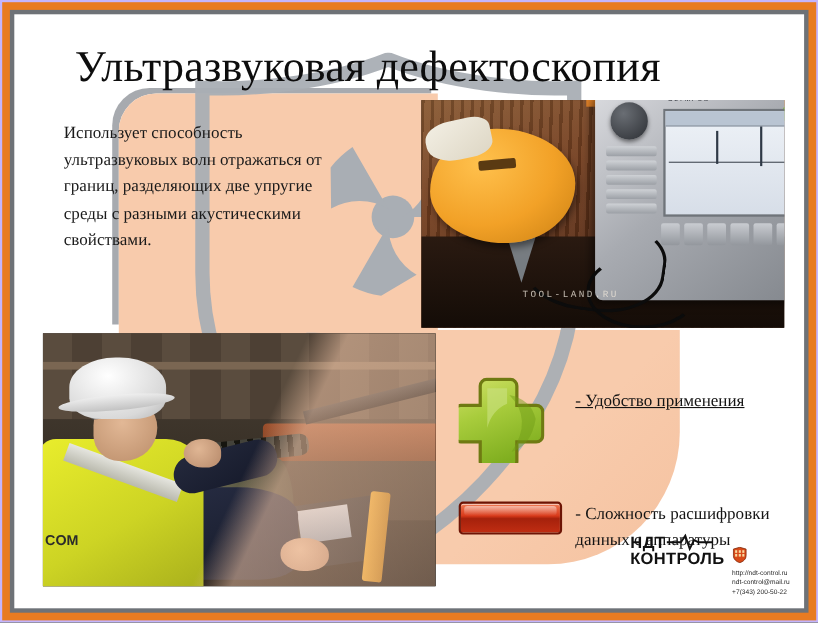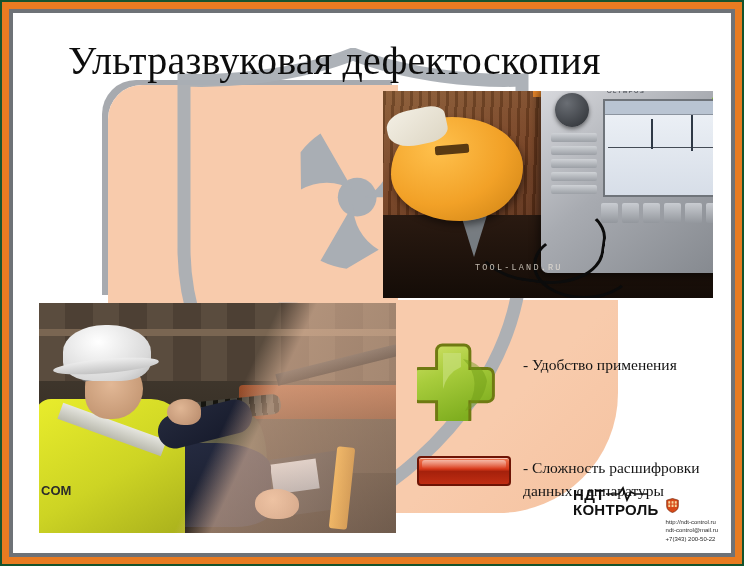--- a/index.html
+++ b/index.html
@@ -2,21 +2,21 @@
 <html lang="ru"><head>
 <meta charset="utf-8">
 <title>Ультразвуковая дефектоскопия</title>
 <style>
   html,body{margin:0;padding:0;background:#6f6f6f;}
   body{width:744px;height:566px;overflow:hidden;
        font-family:"Liberation Serif",serif;}
 
   
   #slide{position:relative;width:744px;height:566px;box-sizing:border-box;
-         background:#14532d;padding:2px;}
+         background:#c4b5fd;padding:2px;}
   #orange{position:absolute;left:2px;top:2px;right:2px;bottom:2px;
           background:#e87b21;}
   #gray{position:absolute;left:9px;top:9px;right:9px;bottom:9px;
         background:#6e7277;}
   #canvas{position:absolute;left:13px;top:13px;right:13px;bottom:13px;
           background:#ffffff;overflow:hidden;}
 
   
   #watermark{position:absolute;left:155px;top:35px;width:370px;height:465px;
              pointer-events:none;z-index:3;}
@@ -181,21 +181,21 @@
               border-radius:4px;border:2px solid #6d1405;
               background:linear-gradient(180deg,#f07a54 0%,#d8391a 42%,#a5210c 52%,#c02d12 100%);
               box-shadow:inset 0 1px 0 rgba(255,255,255,.55);}
   #icon-minus:after{content:"";position:absolute;left:3px;top:2px;right:3px;height:9px;
               background:linear-gradient(180deg,rgba(255,255,255,.5),rgba(255,255,255,0));
               border-radius:3px;}
 
   
   .bullet{position:absolute;z-index:8;color:#141414;
           font-size:15.5px;line-height:23px;font-family:"Liberation Serif",serif;}
-  #bullet-1{left:510px;top:340px;width:200px;}
+  #bullet-1{left:510px;top:340px;width:200px;text-decoration:underline;}
   #bullet-2{left:510px;top:443px;width:190px;}
 
   
   #logo{position:absolute;right:13px;bottom:10px;z-index:9;
         display:flex;align-items:flex-start;gap:7px;}
   #logo-word{font-family:"Liberation Sans",sans-serif;color:#111;}
   #logo-word .l1{display:flex;align-items:center;gap:1px;
         font-size:15px;font-weight:bold;letter-spacing:.5px;line-height:15px;}
   #logo-word .l2{font-size:15px;font-weight:bold;letter-spacing:.3px;line-height:16px;}
   #logo-contact{font-family:"Liberation Sans",sans-serif;font-size:6px;
@@ -221,20 +221,21 @@
       <circle cx="60" cy="60" r="19"></circle>
       <path d="M60 52 A50 50 0 0 0 16 26 L34 -6 A86 86 0 0 1 60 -12 Z" transform="rotate(90 60 60)"></path>
       <path d="M60 52 A50 50 0 0 0 16 26 L34 -6 A86 86 0 0 1 60 -12 Z" transform="rotate(210 60 60)"></path>
       <path d="M60 52 A50 50 0 0 0 16 26 L34 -6 A86 86 0 0 1 60 -12 Z" transform="rotate(330 60 60)"></path>
     </g>
     <path d="M118 262 L118 400 C118 400 196 402 205 340 C212 292 170 262 118 262 Z" fill="none" stroke="#a9aeb4" stroke-width="15" opacity="0.9"></path>
   </svg>
 
   <div id="title">Ультразвуковая дефектоскопия</div>
 
+  <div id="body-text">Использует способность ультразвуковых волн отражаться от границ, разделяющих две упругие среды с разными акустическими свойствами.</div>
 
   <div class="photo" id="photo-device">
     <div class="wood"></div>
     <div class="benchdark"></div>
     <div class="orangestrip"></div>
     <div class="detector">
       <div class="knob"></div>
       <div class="greenled"></div>
       <div class="screen">
         <div class="scrtop"></div>

